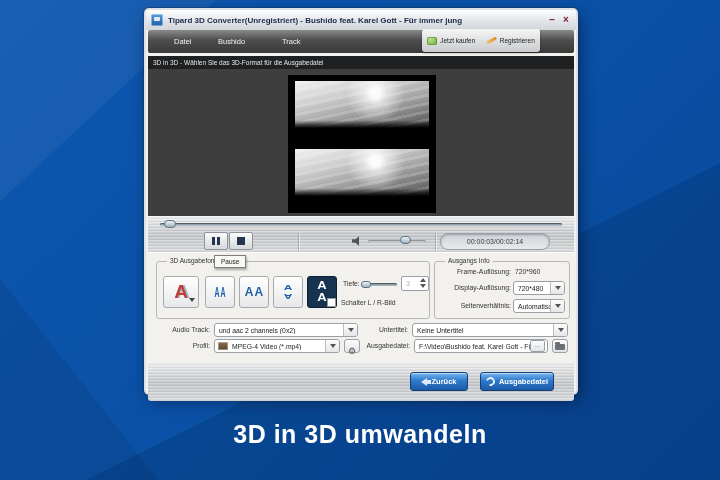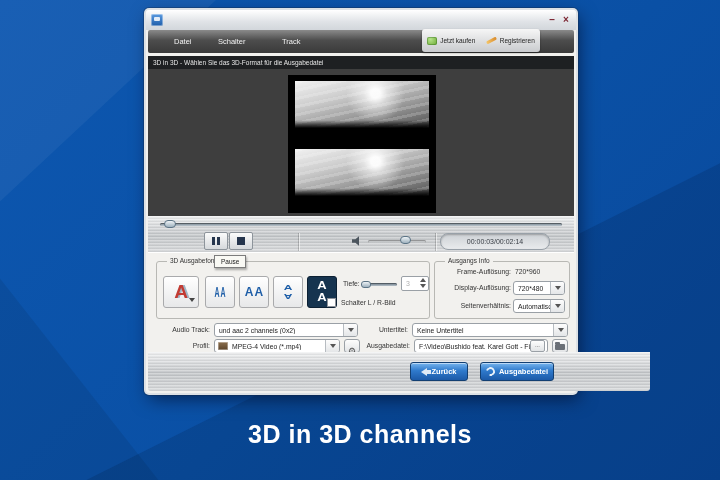--- a/index.html
+++ b/index.html
@@ -92,21 +92,21 @@
   .combo-text{flex:1;font-size:6.8px;color:#222;padding-left:4px;white-space:nowrap;overflow:hidden;}
   .combo-btn{width:13px;height:100%;border-left:1px solid #b7bcc1;display:flex;align-items:center;justify-content:center;background:linear-gradient(#fdfdfd,#e4e6e8);border-radius:0 2px 2px 0;}
   .film-icon{width:10px;height:8px;margin-left:3px;border-radius:1px;background:linear-gradient(#8b6f4e,#5d452b);box-shadow:inset 0 0 0 1px rgba(255,255,255,.35);flex:0 0 auto;}
   .mini-btn{width:13px;height:10px;margin-right:2px;border:1px solid #9aa0a6;border-radius:2px;background:linear-gradient(#fdfdfd,#e2e4e6);
     font-size:6px;line-height:8px;text-align:center;color:#333;flex:0 0 auto;cursor:pointer;}
   .sq-btn{position:absolute;width:16px;height:14px;border:1px solid #9aa0a6;border-radius:3px;background:linear-gradient(#fdfdfd,#e2e4e6);box-sizing:border-box;cursor:pointer;text-align:center;}
   .gear-glyph{font-size:9px;line-height:12px;color:#555;}
   .folder-icon{position:absolute;left:2px;top:4px;width:10px;height:6px;background:#6b7077;border-radius:1px;}
   .folder-icon::before{content:"";position:absolute;left:0;top:-2px;width:5px;height:2px;background:#6b7077;border-radius:1px 1px 0 0;}
 
-  .bottombar{position:absolute;left:2px;top:342px;width:502px;height:39px;border-radius:0 0 3px 3px;}
+  .bottombar{position:absolute;left:2px;top:352px;width:426px;height:39px;border-radius:0 0 3px 3px;}
   .blue-btn{position:absolute;top:10px;height:19px;border-radius:3px;border:1px solid #123f72;
     background:linear-gradient(#77b5ee,#2f7acc 45%,#1c5aa8);box-shadow:inset 0 1px 0 rgba(255,255,255,.5);
     color:#fff;font-size:7.5px;font-weight:bold;display:flex;align-items:center;justify-content:center;gap:4px;box-sizing:border-box;cursor:pointer;}
   .back-arrow{width:0;height:0;border-top:4px solid transparent;border-bottom:4px solid transparent;border-right:6px solid #dfeaf6;position:relative;}
   .back-arrow::after{content:"";position:absolute;left:5px;top:-2px;width:5px;height:4px;background:#dfeaf6;}
   .conv-icon{width:9px;height:9px;border:2px solid #e8f1fa;border-radius:50%;border-left-color:transparent;box-sizing:border-box;transform:rotate(-30deg);}
 
   .caption{position:absolute;left:0;top:420px;width:720px;text-align:center;color:#fff;
     font-size:25px;font-weight:bold;letter-spacing:.5px;}
 </style>
@@ -115,28 +115,29 @@
 
 <div id="screen">
   <div class="facet f1"></div>
   <div class="facet f2"></div>
   <div class="facet f3"></div>
 
   <div class="window">
 
     <div class="titlebar">
       <span class="app-icon"></span>
+      <span class="title-text">Tipard 3D Converter(Unregistriert) - Bushido feat. Karel Gott - Für immer jung</span>
       <span style="flex:1"></span>
       <span class="winbtn">–</span>
       <span class="winbtn" style="margin-right:3px">×</span>
     </div>
 
     <div class="menubar">
       <span class="menu-item" style="left:26px">Datei</span>
-      <span class="menu-item" style="left:70px">Schalter</span>
+      <span class="menu-item" style="left:70px">Bushido</span>
       <span class="menu-item" style="left:134px">Track</span>
       <div class="menutab">
         <span class="tab-btn">
           <span class="cart-icon"></span>
           <span>Jetzt kaufen</span>
         </span>
         <span class="tab-btn">
           <span class="pen-icon"></span>
           <span>Registrieren</span>
         </span>
@@ -288,14 +289,14 @@
         <span>Zurück</span>
       </div>
       <div class="blue-btn" style="left:332px;width:74px">
         <span class="conv-icon"></span>
         <span>Ausgabedatei</span>
       </div>
     </div>
 
   </div>
 
-  <div class="caption">3D in 3D channels</div>
+  <div class="caption">3D in 3D umwandeln</div>
 </div>
 
 </body></html>

